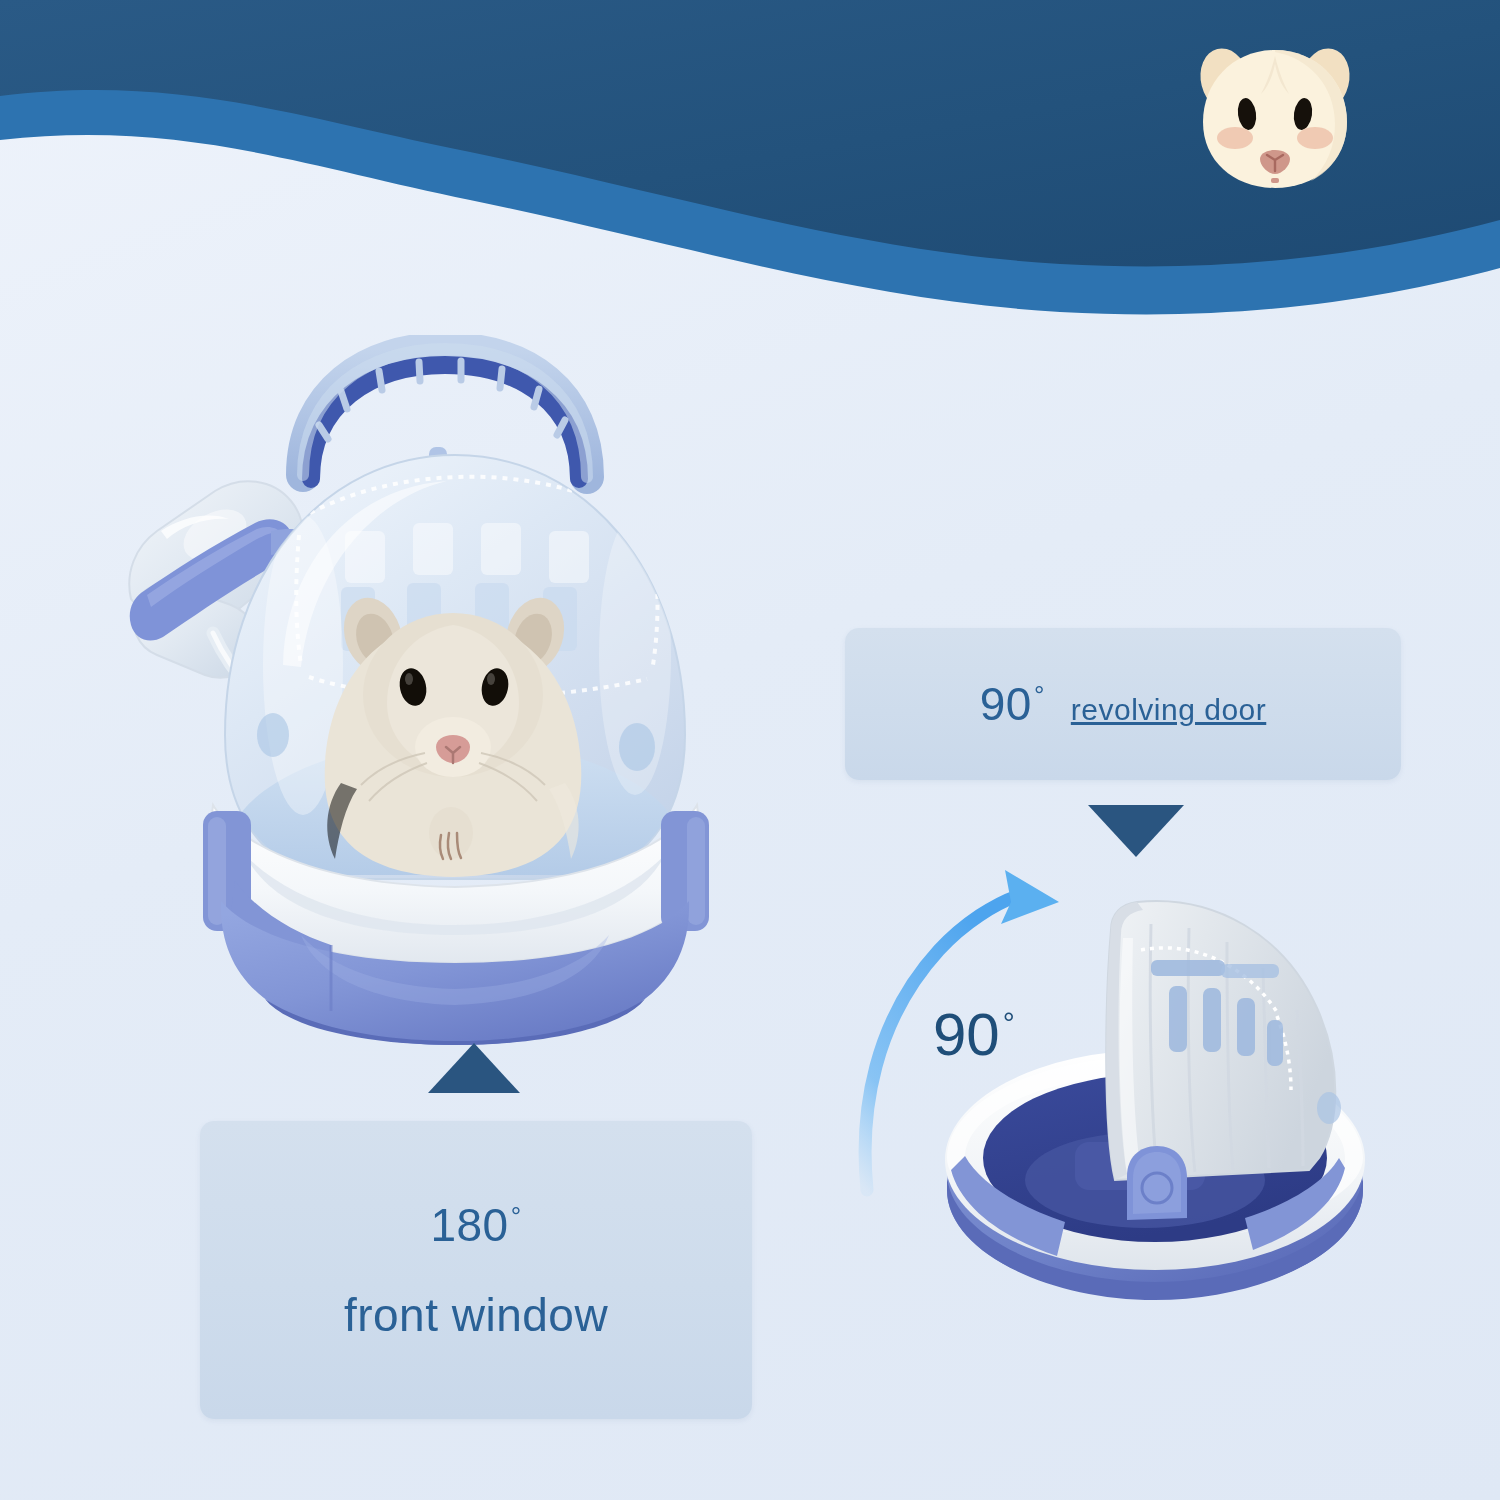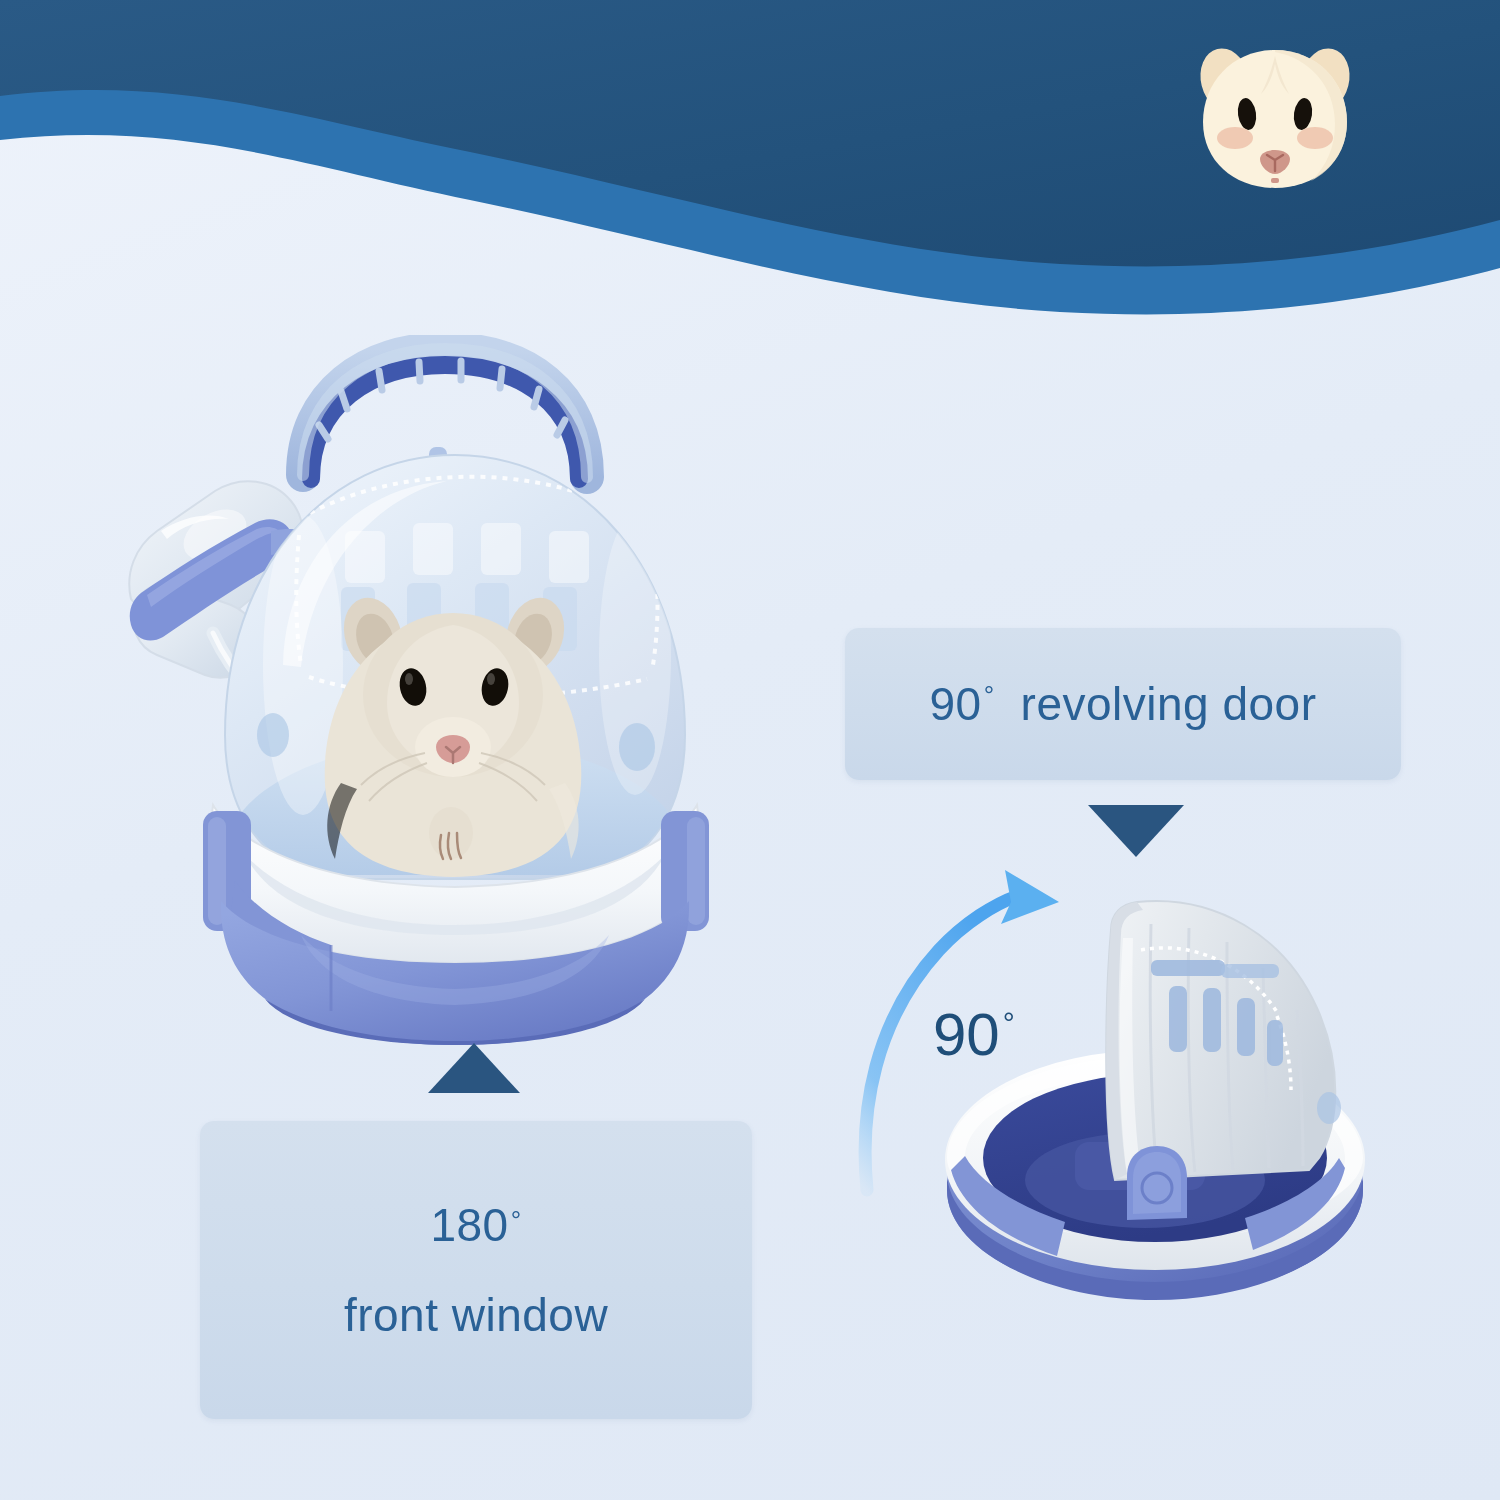--- a/index.html
+++ b/index.html
@@ -27,22 +27,22 @@
     align-items:center; justify-content:center;
     color:#2a6196;
     letter-spacing:.5px;
   }
   .callout-door { left:845px; top:628px; width:556px; height:152px; }
   .callout-window { left:200px; top:1121px; width:552px; height:298px; }
 
   .callout-line { white-space:nowrap; display:flex; align-items:baseline; }
   .deg-num { font-size:46px; font-weight:400; color:#2a6196; }
   .deg-sym { font-size:26px; position:relative; top:-16px; margin-left:2px; }
-  .deg-text { font-size:46px; font-weight:400; margin-left:26px; color:#2a6196; }
-  .callout-window .callout-line { font-size:46px;align-items:flex-end; }
+  .deg-text { font-size:30px; font-weight:400; margin-left:26px; color:#2a6196;text-decoration:underline; }
+  .callout-window .callout-line { font-size:46px; }
   .callout-window .line2 { margin-top:36px; }
 
   
   .tri { position:absolute; width:0; height:0; }
   .tri-down {
     left:1088px; top:805px;
     border-left:48px solid transparent;
     border-right:48px solid transparent;
     border-top:52px solid #2a5580;
   }

